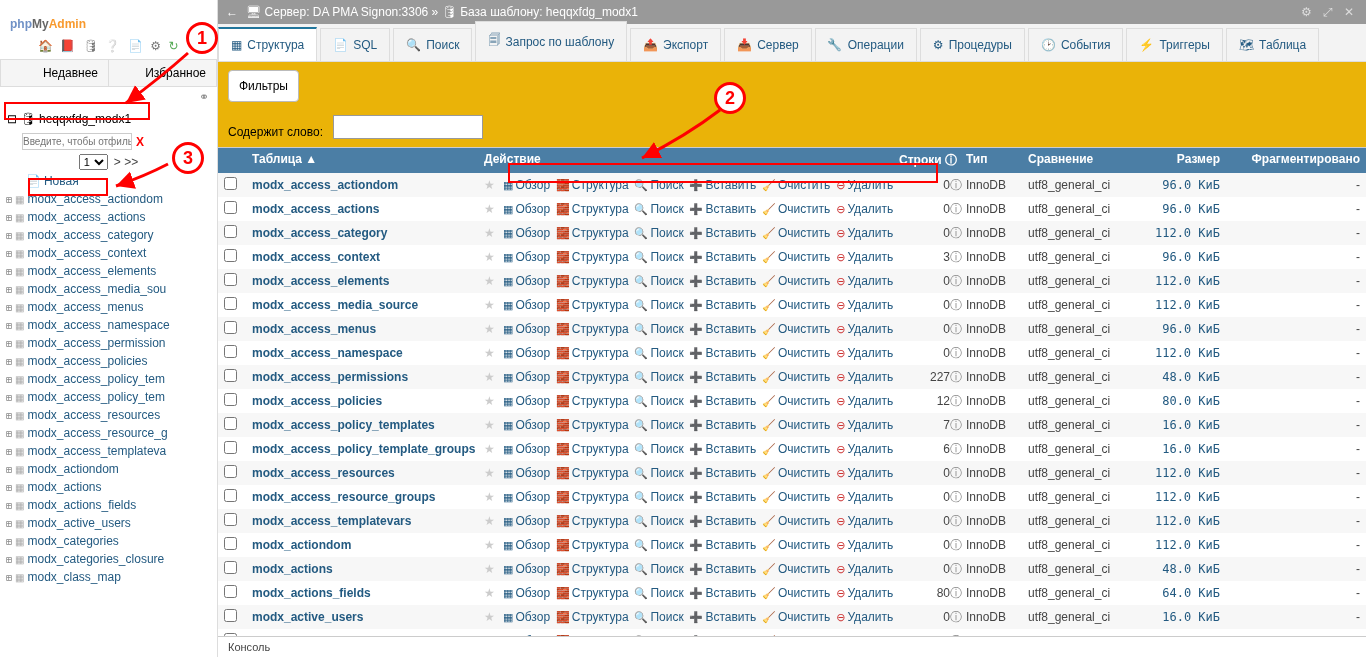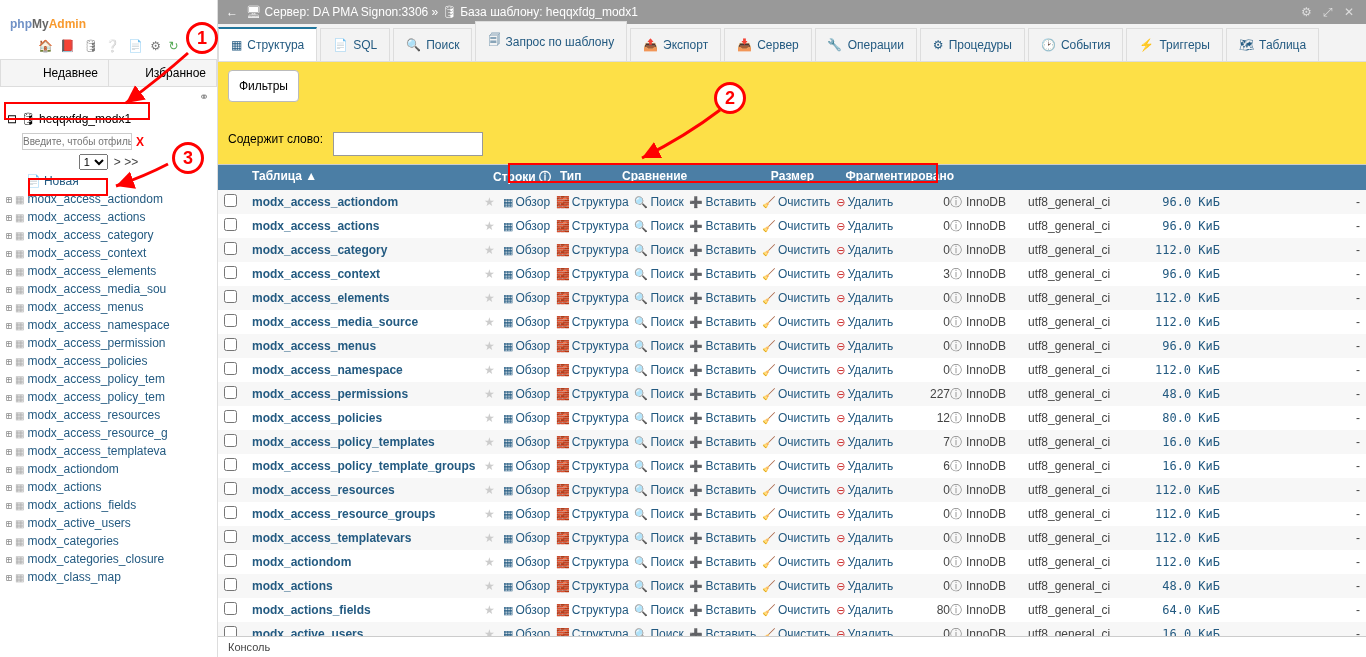--- a/index.html
+++ b/index.html
@@ -26,23 +26,23 @@
 .tree-item .tic{color:#aaa;font-size:10px}
 .tree-item.new{color:#235a81}
 .main{flex:1;display:flex;flex-direction:column;min-width:0}
 .topbar{background:#999;height:24px;display:flex;align-items:center;padding:0 8px;color:#fff;font-size:11px}
 .topbar .bc a{color:#fff;text-decoration:none}
 .topbar .win{margin-left:auto;color:#ddd;letter-spacing:4px}
 .topnav{background:#f3f3f3;border-bottom:1px solid #ddd;display:flex;gap:3px;padding:0;height:38px;align-items:flex-end}
 .tab{padding:9px 12px;border:1px solid #ddd;border-bottom:none;background:#f3f3f3;cursor:pointer;display:flex;align-items:center;gap:5px;color:#235a81}
 .tab.active{background:#fff;border-top:2px solid #21759b}
 .tab .ic{font-size:12px}
-.subbar{background:#fde047;border-bottom:1px solid #ccc;padding:8px 10px}
+.subbar{background:#eab308;border-bottom:1px solid #ccc;padding:8px 10px}
 .filtersbox{background:#fff;border:1px solid #bbb;border-radius:4px;display:inline-block;padding:8px 10px;margin-bottom:6px}
-.contains{display:flex;align-items:flex-start;gap:10px;margin-top:24px}
+.contains{display:flex;align-items:flex-end;gap:10px;margin-top:7px}
 .contains input{width:150px;height:24px;border:1px solid #999;padding:0 4px}
 .thead{background:#4b7ea5;color:#fff;display:flex;padding:4px 6px;font-weight:bold}
 .thead .c-chk{width:28px}
 .thead .c-name{width:232px}
 .thead .c-act{flex:1}
 .thead .c-rows{width:76px;text-align:center}
 .thead .c-type{width:62px}
 .thead .c-coll{width:116px}
 .thead .c-size{width:76px;text-align:right}
 .thead .c-frag{width:140px;text-align:right}
@@ -283,20 +283,21 @@
     <div class="subbar">
       <div class="filtersbox">Фильтры</div>
       <div class="contains">
         <span>Содержит слово:</span>
         <input style="">
       </div>
     </div>
     <div class="thead">
       <div class="c-chk"></div>
       <div class="c-name"><span>Таблица</span> <span>▲</span></div>
+      <div class="c-act">Действие</div>
       <div class="c-rows"><span>Строки</span> <span style="color:#fff">ⓘ</span></div>
       <div class="c-type">Тип</div>
       <div class="c-coll">Сравнение</div>
       <div class="c-size">Размер</div>
       <div class="c-frag">Фрагментировано</div>
     </div>
     <div class="rows" id="rows">
         <div class="row odd">
           <div class="c-chk"><input type="checkbox" style=""></div>
           <div class="c-name">modx_access_actiondom</div>

